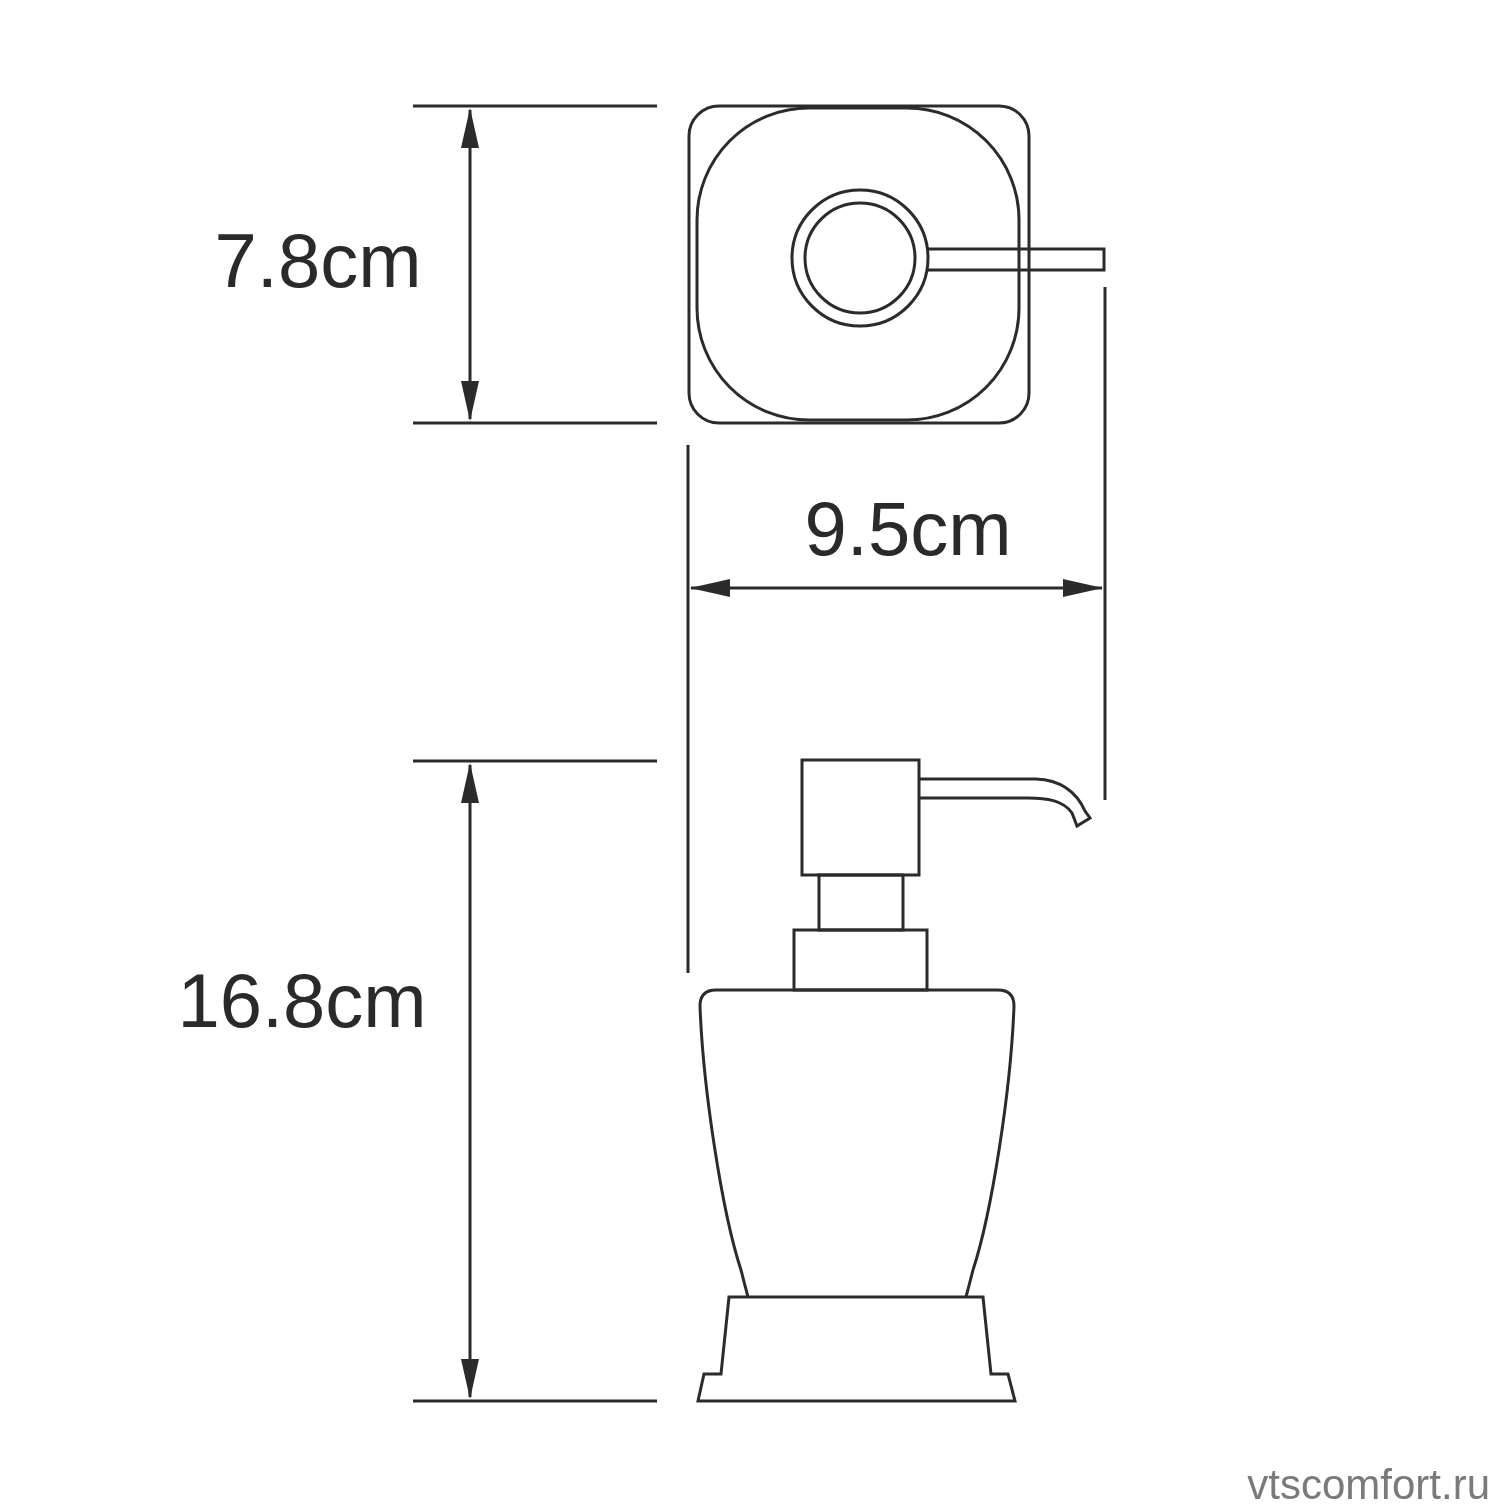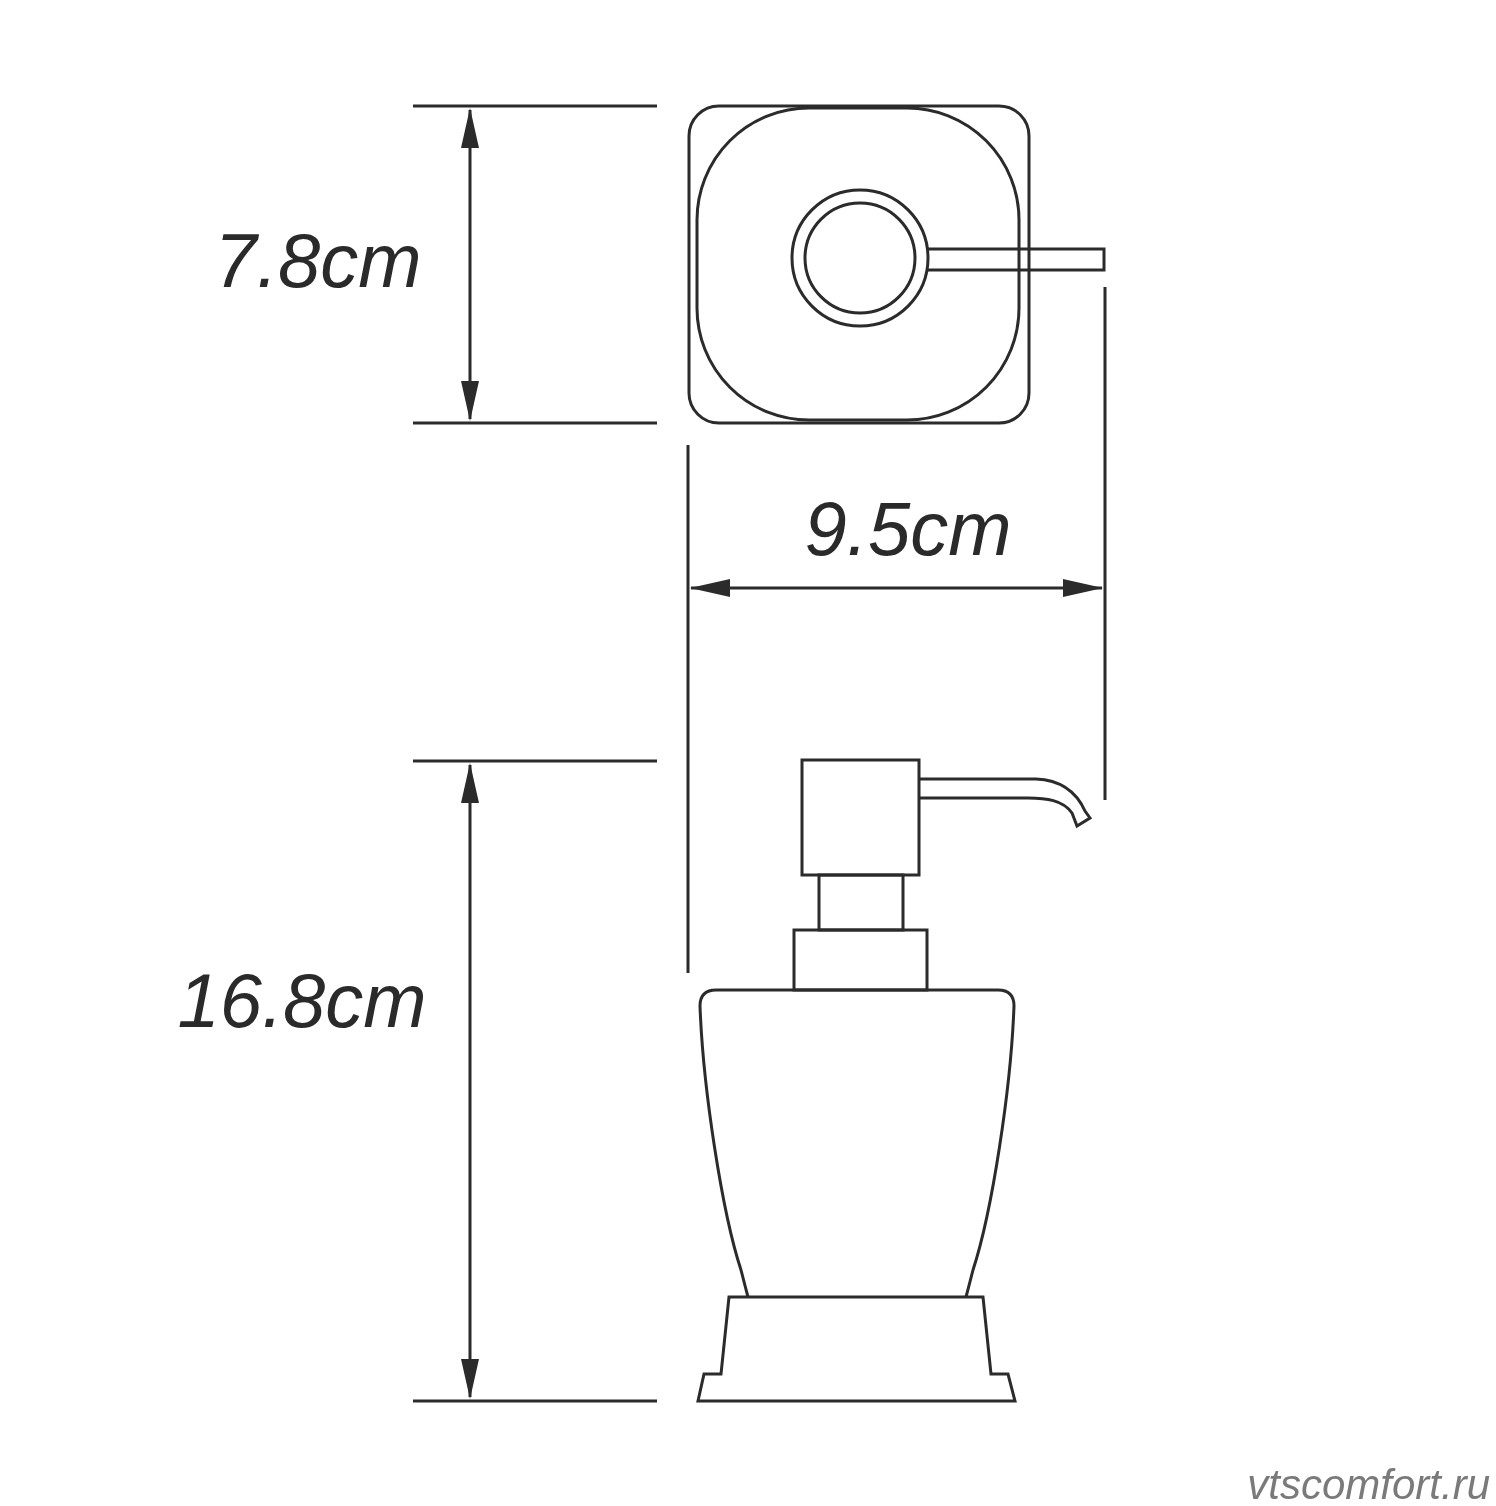--- a/index.html
+++ b/index.html
@@ -8,21 +8,20 @@
     --ink:#2a2a2a;
     --wm:#7a7a7a;
   }
   html,body{margin:0;padding:0;background:var(--bg);}
   .canvas{
     position:relative;
     width:1496px;height:1506px;
     background:var(--bg);
     overflow:hidden;
     font-family:"Liberation Sans",sans-serif;
-    font-style:italic;
   }
   svg{display:block;}
   .stroke{fill:none;stroke:var(--line);stroke-width:3;stroke-linecap:butt;stroke-linejoin:miter;}
   .arrow{fill:var(--line);stroke:none;}
   .dim-label{
     fill:var(--ink);
     font-family:"Liberation Sans",sans-serif;
     font-size:76px;
     text-anchor:middle;
   }

